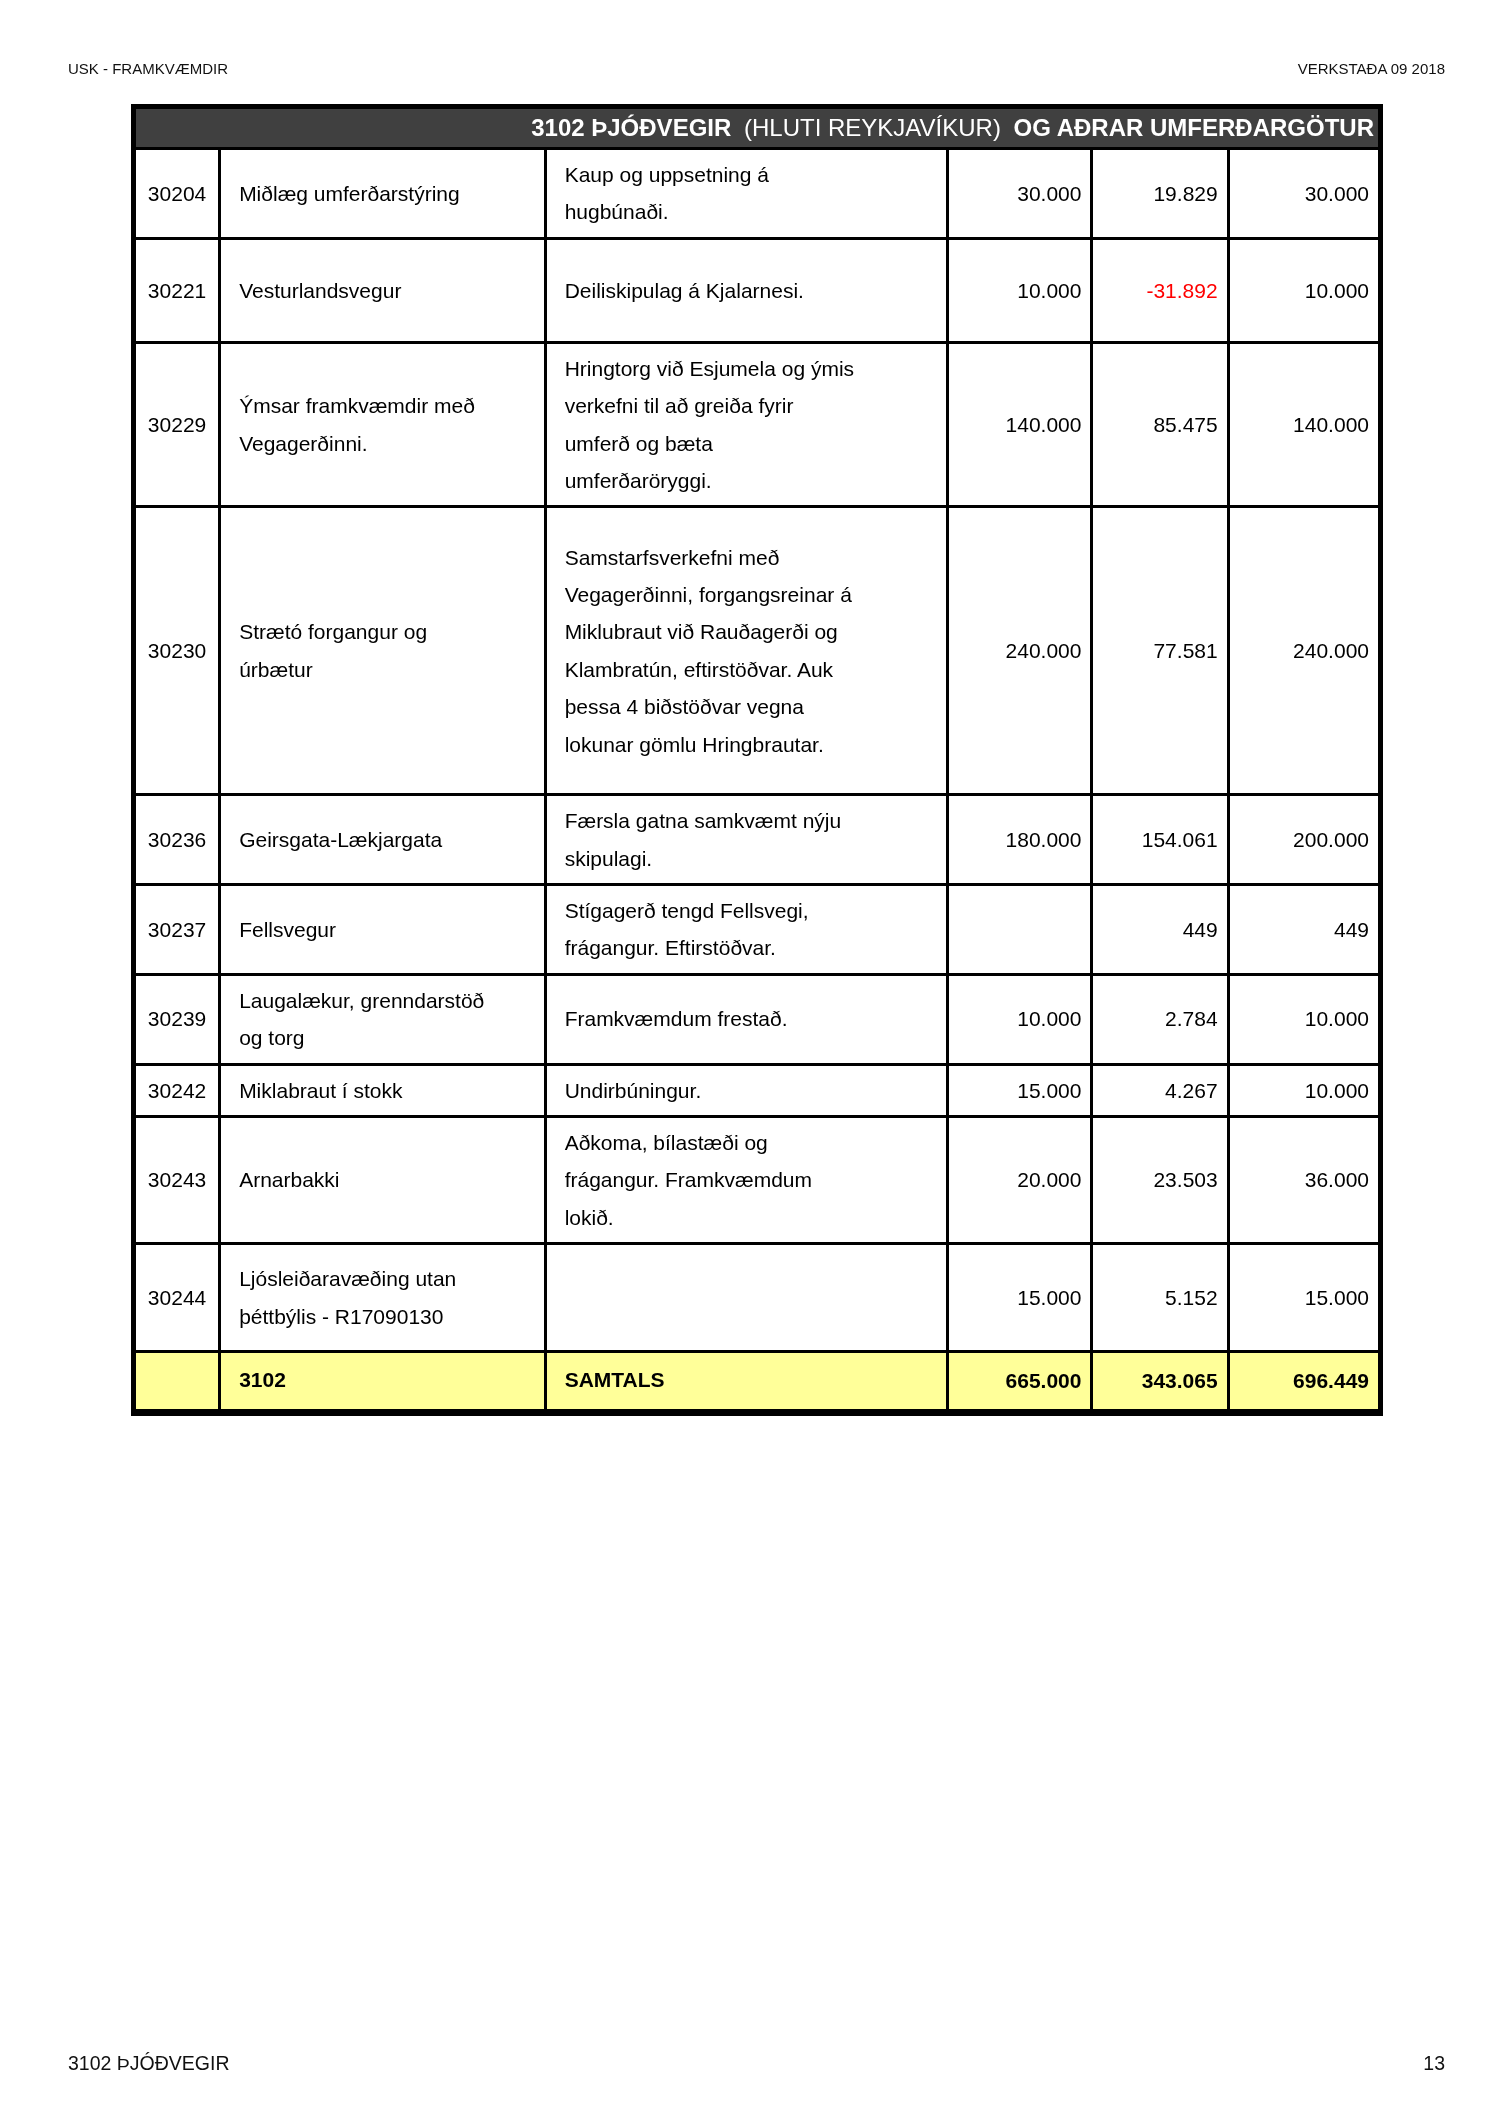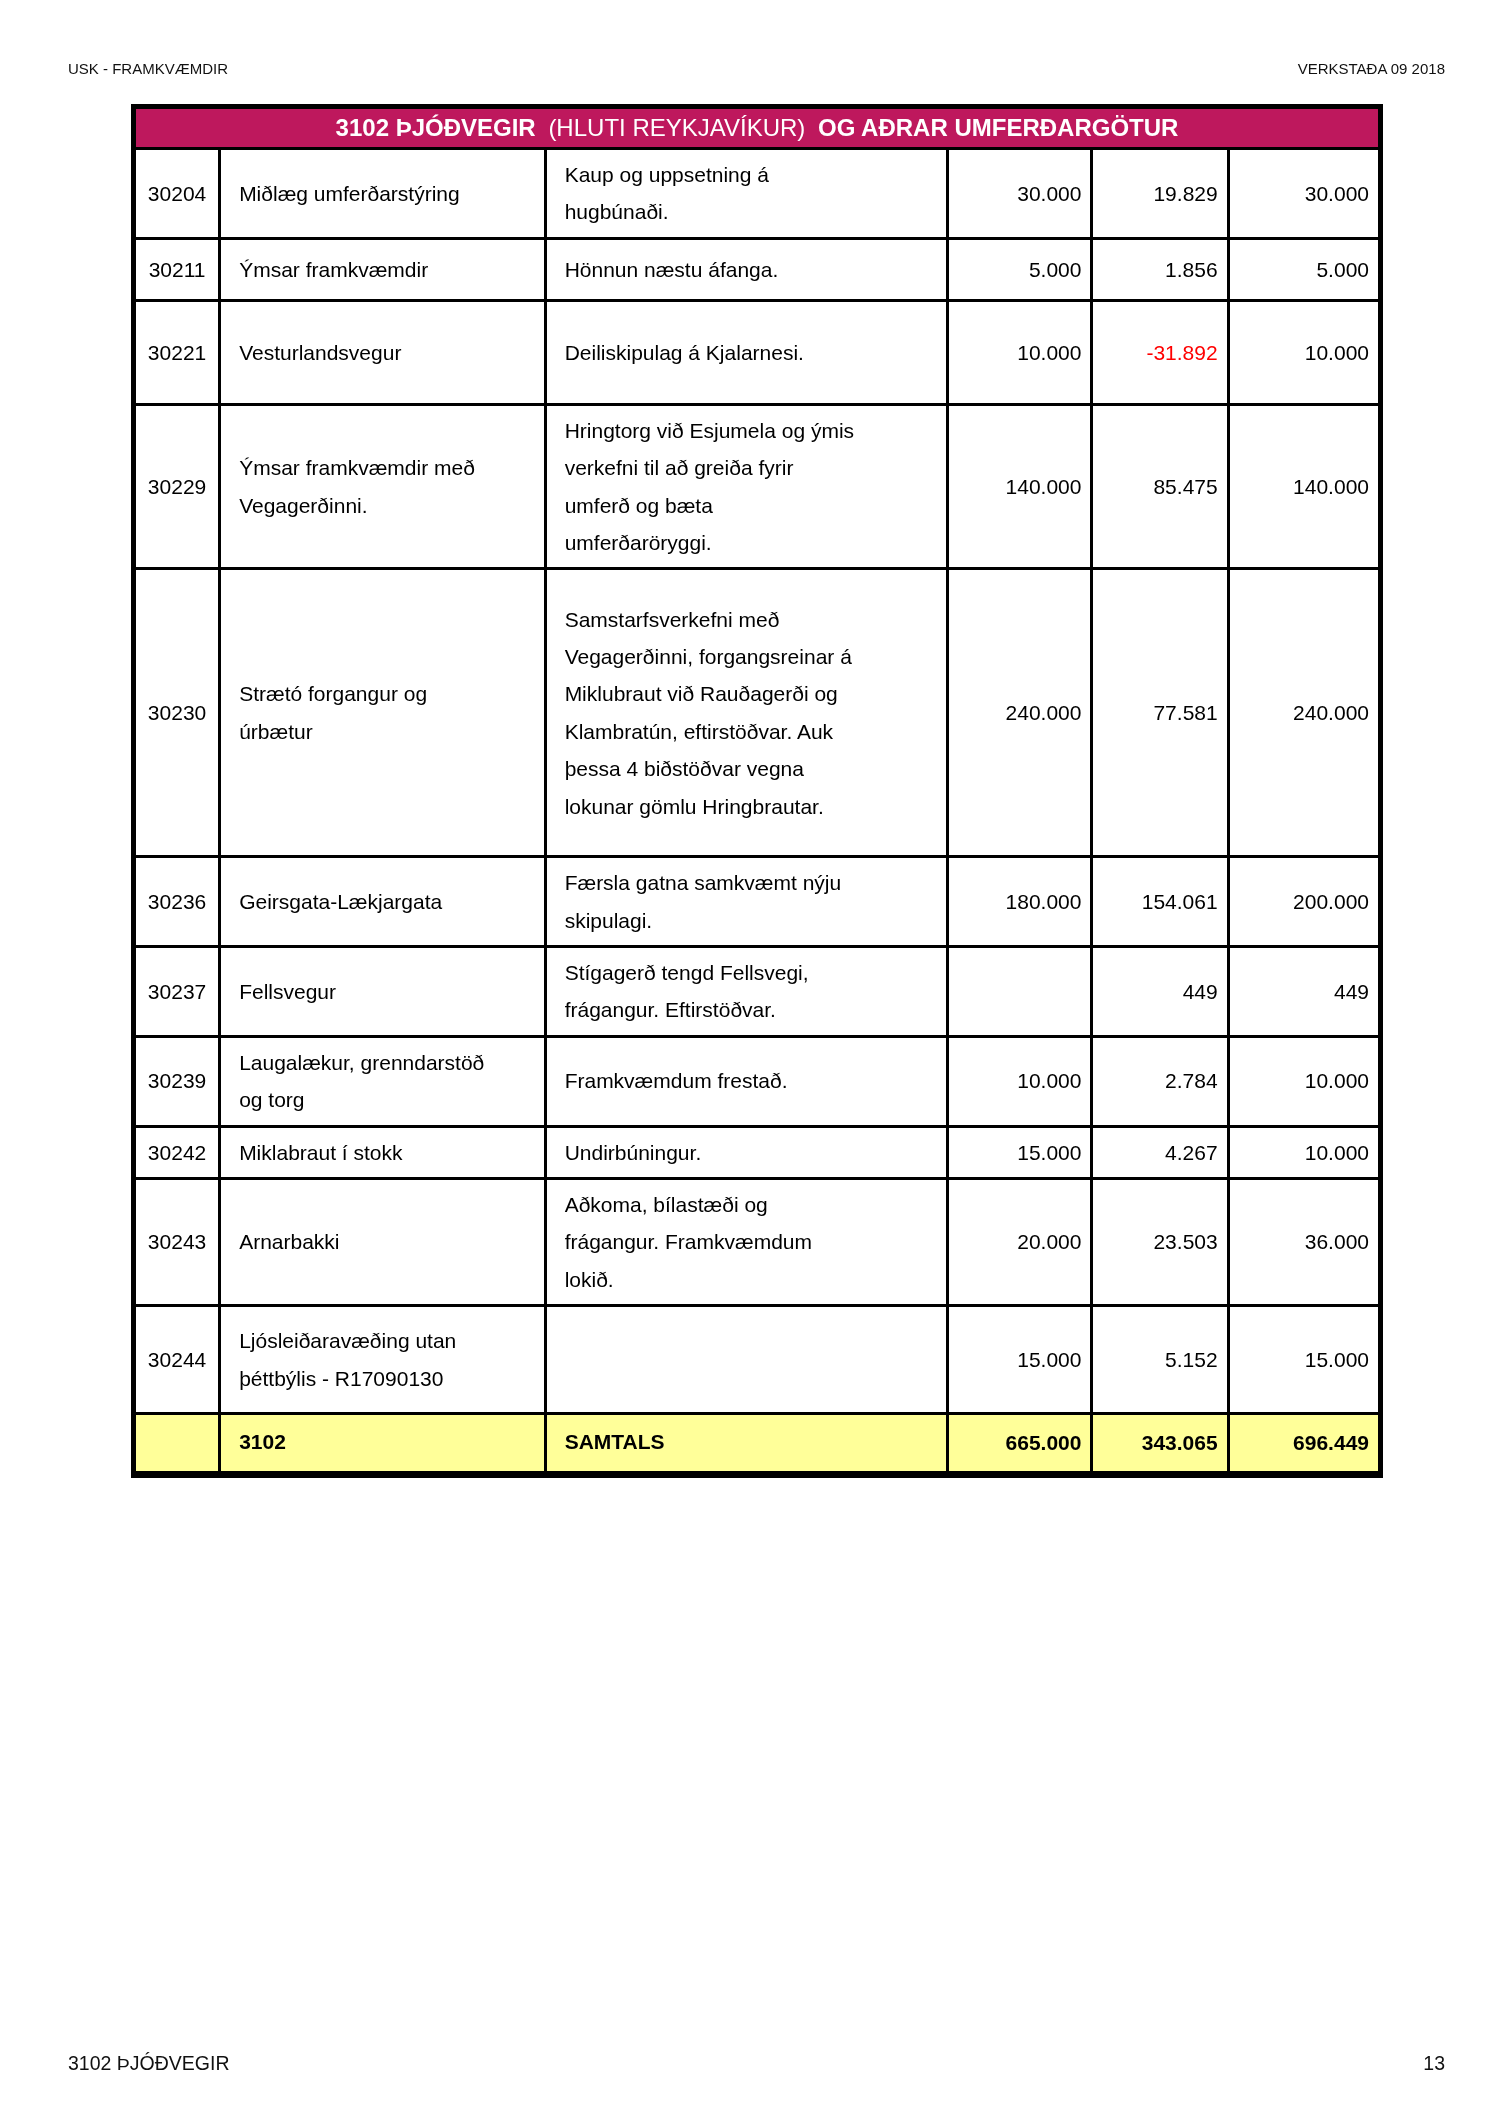--- a/index.html
+++ b/index.html
@@ -18,21 +18,21 @@
     display: flex; justify-content: space-between;
     font-size: 19.5px; color: #111;
   }
   table.main {
     position: absolute; top: 104px; left: 131px;
     width: 1252px; table-layout: fixed; border-collapse: collapse;
     border: 5px solid #000; border-bottom: 7px solid #000;
   }
   td, th { border: 3px solid #000; vertical-align: middle; overflow: hidden; }
   .title-cell {
-    background: #be185d; color: #ffffff; text-align: center;
+    background: #404040; color: #ffffff; text-align: right;
     font-size: 24px; font-weight: 700; height: 38px; padding: 0 4px;
   }
   .title-part2 { font-weight: 400; margin: 0 6px; }
   th.col-h {
     background: #FFFF99; color: #3d3d3d; font-weight: 700;
     font-size: 21px; text-align: center; white-space: pre-line;
     height: 100px; line-height: 1.5; padding: 2px;
   }
   tbody td { font-size: 21px; line-height: 1.78; }
   .cell-nr { text-align: center; padding: 4px 2px; }
@@ -72,28 +72,20 @@
     </tr>
   </thead>
   <tbody>
       <tr style="height: 72px;">
     <td class="cell-nr">30204</td>
     <td class="cell-verkheiti">Miðlæg umferðarstýring</td>
     <td class="cell-verkefni">Kaup og uppsetning á hugbúnaði.</td>
     <td class="num">30.000</td>
     <td class="num">19.829</td>
     <td class="num">30.000</td>
-  </tr>
-      <tr style="height: 62px;">
-    <td class="cell-nr">30211</td>
-    <td class="cell-verkheiti">Ýmsar framkvæmdir</td>
-    <td class="cell-verkefni">Hönnun næstu áfanga.</td>
-    <td class="num">5.000</td>
-    <td class="num">1.856</td>
-    <td class="num">5.000</td>
   </tr>
       <tr style="height: 104px;">
     <td class="cell-nr">30221</td>
     <td class="cell-verkheiti">Vesturlandsvegur</td>
     <td class="cell-verkefni">Deiliskipulag á Kjalarnesi.</td>
     <td class="num">10.000</td>
     <td class="num negative">-31.892</td>
     <td class="num">10.000</td>
   </tr>
       <tr style="height: 138px;">

